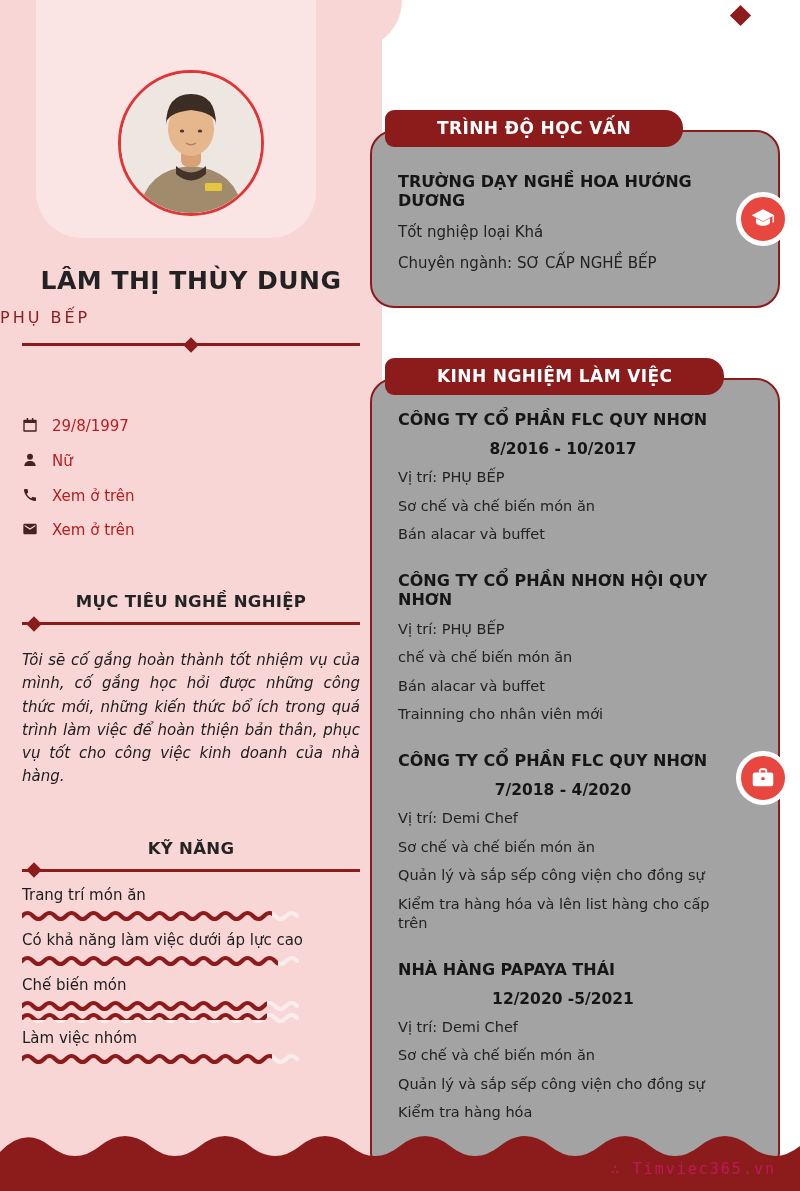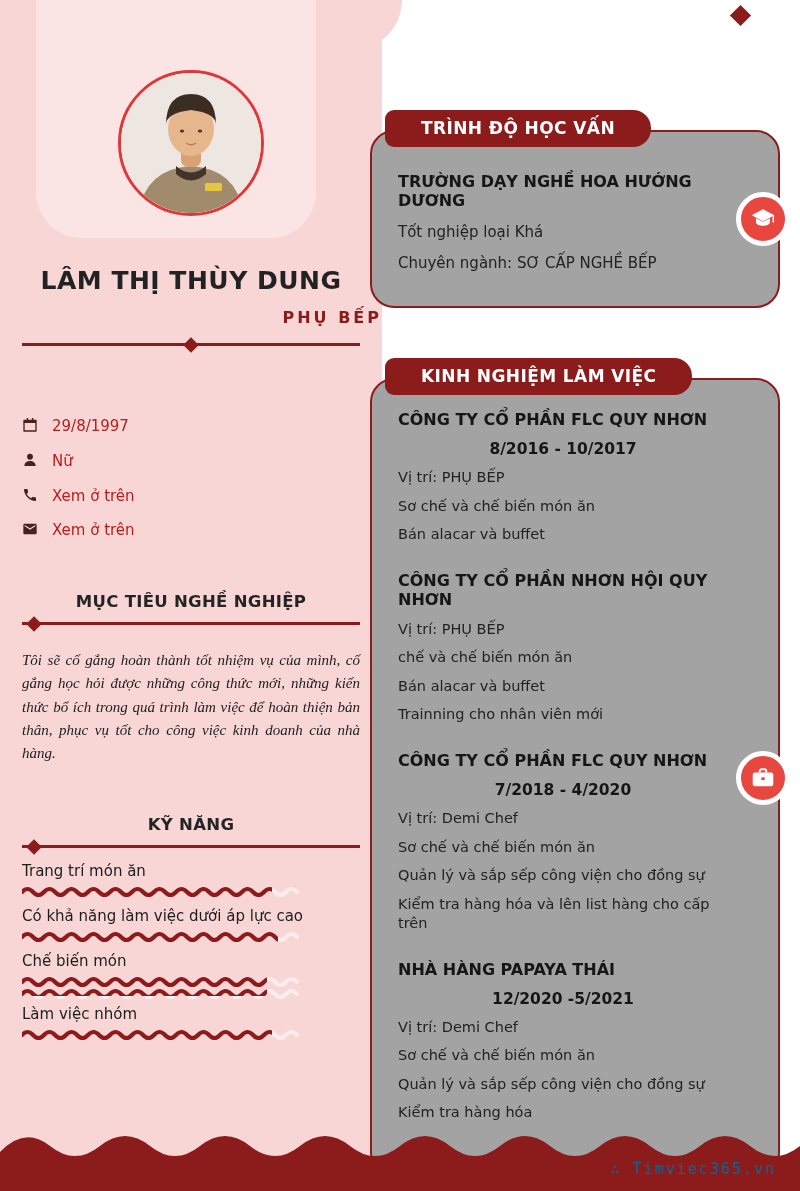--- a/index.html
+++ b/index.html
@@ -19,75 +19,75 @@
   .sidebar{position:absolute;left:0;top:0;width:382px;height:1191px;background:var(--pink);}
   .top-curve{position:absolute;left:352px;top:0;width:50px;height:50px;background:var(--pink);
     border-bottom-right-radius:50px;}
   .photo-blob{position:absolute;left:36px;top:0;width:280px;height:238px;background:var(--pink-light);
     border-radius:0 0 46px 46px;}
   .photo-ring{position:relative;margin:70px auto 0;width:146px;height:146px;border-radius:50%;
     border:3px solid #e23636;overflow:hidden;background:#eee7e1;}
   .photo-ring svg{display:block;width:100%;height:100%;}
   .candidate-name{margin-top:50px;text-align:center;font-size:25px;font-weight:bold;
     letter-spacing:.5px;color:#222;}
-  .job-title{margin-top:13px;text-align:right;font-size:16px;font-weight:bold;
+  .job-title{margin-top:13px;text-align:left;font-size:16px;font-weight:normal;
     letter-spacing:3px;color:var(--dark-red);}
   .rule{position:relative;height:3px;background:var(--dark-red);margin:16px 22px 0;}
   .rule .diamond{position:absolute;top:50%;width:11px;height:11px;background:var(--dark-red);
     transform:translate(-50%,-50%) rotate(45deg);}
   .rule .diamond.center{left:50%;}
   .contact{margin:70px 22px 0;}
   .contact-row{display:flex;align-items:flex-start;margin-bottom:13px;font-size:15px;color:#b91c1c;}
   .contact-row .cicon{flex:0 0 24px;padding-top:1px;}
   .contact-row .cicon svg{width:16px;height:16px;fill:#46211d;}
   .contact-row .ctext{margin-left:6px;line-height:1.45;max-width:280px;}
   .side-section{margin:50px 22px 0;}
   .side-heading{text-align:center;font-size:16.5px;font-weight:bold;color:#242424;letter-spacing:.3px;}
   .side-rule{position:relative;height:3px;background:var(--dark-red);margin-top:11px;}
   .side-rule .diamond{position:absolute;left:12px;top:50%;width:11px;height:11px;background:var(--dark-red);
     transform:translate(-50%,-50%) rotate(45deg);}
   .objective-text{margin-top:24px;font-style:italic;font-size:15px;line-height:1.55;
-    text-align:justify;color:#1d1d1d;font-family:Liberation Serif, serif;}
+    text-align:justify;color:#1d1d1d;}
   .skills-list{margin-top:14px;}
   .skill-item{margin-bottom:9px;}
   .skill-label{font-size:15px;color:#1d1d1d;margin-bottom:5px;}
   .wave{position:relative;width:278px;height:13px;margin-bottom:2px;}
   .wave svg{position:absolute;left:0;top:0;width:278px;height:13px;}
   .wave .wave-light path{stroke:#fbecec;}
   .wave-fill{position:absolute;left:0;top:0;height:100%;overflow:hidden;width:90%;}
   .wave path{fill:none;stroke:#8e1b1b;stroke-width:4.2;stroke-linecap:round;}
   
   .main{position:absolute;left:352px;top:0;width:448px;}
   .corner-diamond{position:absolute;right:52px;top:8px;width:15px;height:15px;background:var(--dark-red);
     transform:rotate(45deg);}
   .block{position:relative;margin:0 20px 0 18px;}
   .block.education{margin-top:110px;}
   .block.experience{margin-top:50px;}
   .badge{position:relative;z-index:2;display:inline-block;margin-left:15px;background:var(--dark-red);
     color:#fff;font-size:17px;font-weight:bold;letter-spacing:.4px;
-    padding:8px 36px 9px;border-radius:9px 18px 18px 9px;}
+    padding:8px 52px 9px;border-radius:9px 18px 18px 9px;}
   .box{position:relative;margin-top:-17px;border:2px solid var(--dark-red);border-radius:24px;
     background:#a3a3a3;}
   .education .box{padding:40px 58px 22px 26px;}
   .experience .box{padding:30px 50px 26px 26px;}
   .icon-circle{position:absolute;right:-12px;top:50%;transform:translateY(-50%);
     width:54px;height:54px;border-radius:50%;background:var(--accent-red);
     border:5px solid #fff;display:flex;align-items:center;justify-content:center;}
   .icon-circle svg{width:26px;height:26px;}
   .edu-school{font-size:16px;font-weight:bold;color:#161616;margin-bottom:12px;}
   .edu-line{font-size:15px;color:#222;margin-bottom:10px;line-height:1.4;}
   .xp-entry{margin-bottom:26px;}
   .xp-entry:last-child{margin-bottom:4px;}
   .xp-company{font-size:16px;font-weight:bold;color:#161616;margin-bottom:11px;}
   .xp-period{font-size:15.5px;font-weight:bold;color:#161616;text-align:center;margin-bottom:10px;}
   .xp-line{font-size:14.5px;color:#222;margin-bottom:9px;line-height:1.35;}
   
   .footer{position:absolute;left:0;bottom:0;width:800px;height:75px;z-index:5;}
   .footer svg{position:absolute;left:0;bottom:0;width:800px;height:75px;display:block;}
-  .brand{position:absolute;right:24px;bottom:13px;color:#0369a1;font-size:15px;
+  .brand{position:absolute;right:24px;bottom:13px;color:#be185d;font-size:15px;
     letter-spacing:2px;font-family:"DejaVu Sans Mono","Liberation Mono",monospace;margin-top:18px;}
 </style>
 </head>
 <body>
 
 <div class="page">
 
   <div class="sidebar">
     <div class="photo-blob"></div>
     <div class="photo-ring">

